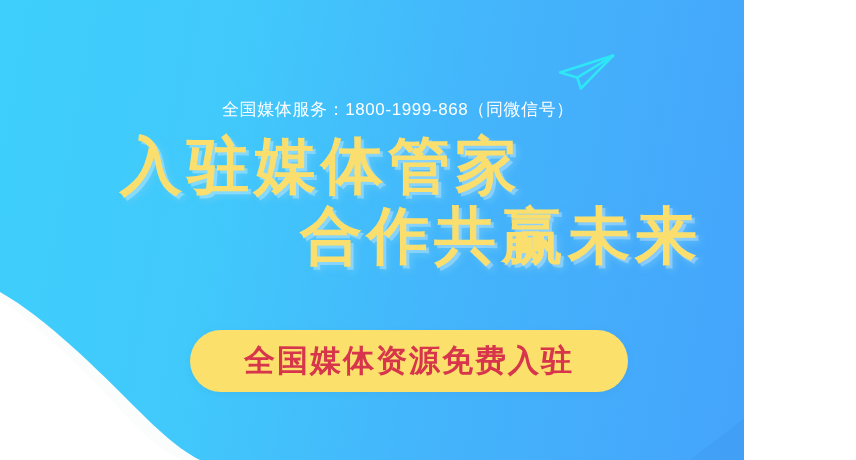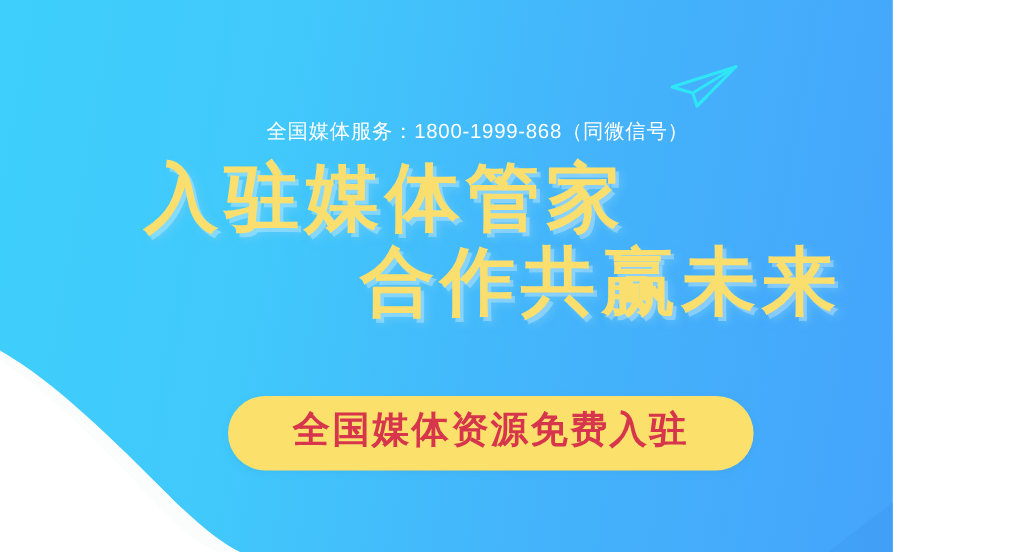--- a/index.html
+++ b/index.html
@@ -97,21 +97,20 @@
     height: 62px;
     border: none;
     border-radius: 31px;
     background: #FBE06B;
     cursor: pointer;
     display: flex;
     align-items: center;
     justify-content: center;
     padding: 0;
     box-shadow: 0 2px 6px rgba(60,150,200,0.18);
-    font-family: Liberation Mono, monospace;
   }
   .cta-label {
     font-size: 31px;
     font-weight: 900;
     color: #D6354B;
     letter-spacing: 2px;
     line-height: 34px;
     white-space: nowrap;
   }
 </style>

